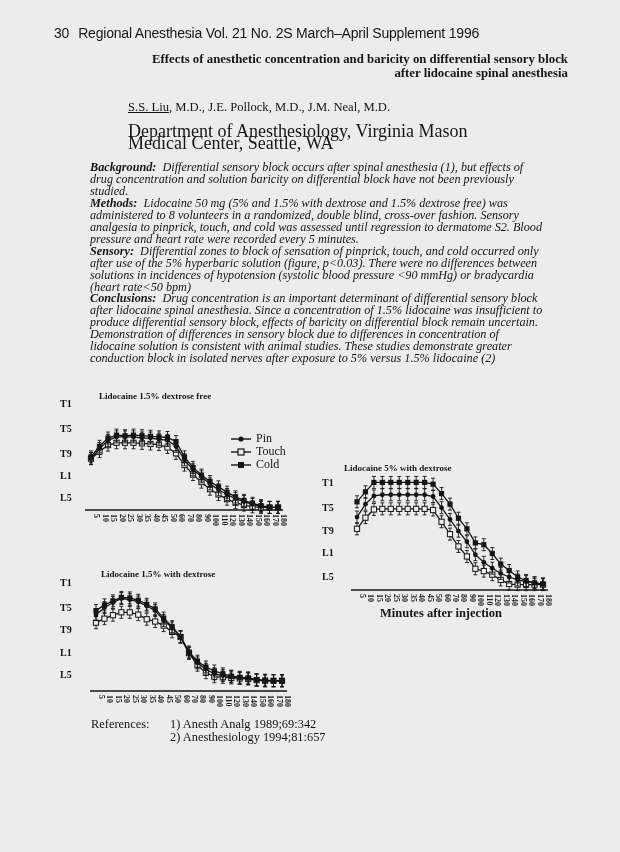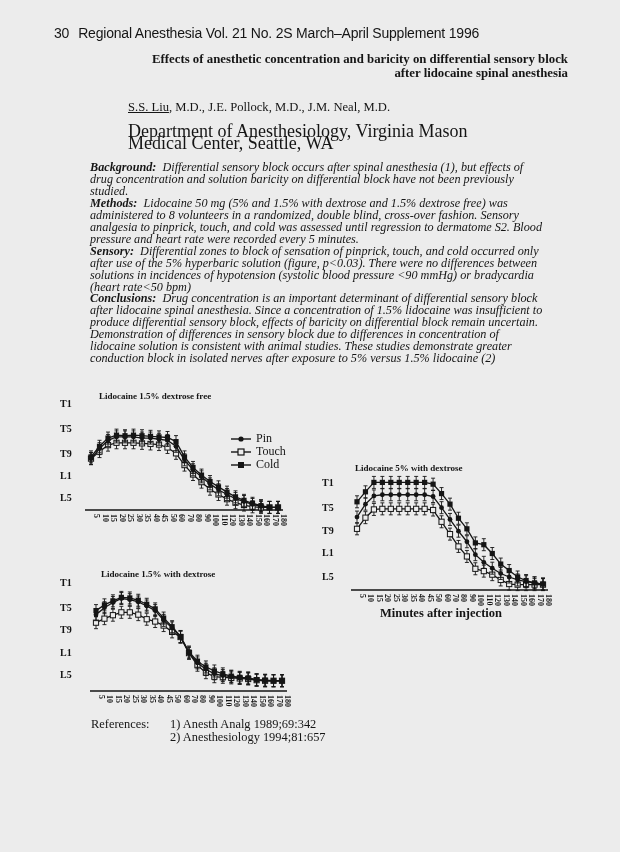--- a/index.html
+++ b/index.html
@@ -386,21 +386,21 @@
   </div>
   <div class="row">
     <svg viewBox="0 0 22 10">
         <line x1="1" y1="5" x2="21" y2="5" stroke="#151515" stroke-width="1.4"></line>
         <rect x="8" y="2" width="6" height="6" fill="#151515"></rect>
       </svg>
     <span>Cold</span>
   </div>
 </div>
 
-<div class="chart-title" style="left:347px; top:463px;">Lidocaine 5% with dextrose</div>
+<div class="chart-title" style="left:336px; top:463px;">Lidocaine 5% with dextrose</div>
 <div class="ylab" style="left:322px; top:477px;">T1</div>
 <div class="ylab" style="left:322px; top:502px;">T5</div>
 <div class="ylab" style="left:322px; top:525px;">T9</div>
 <div class="ylab" style="left:322px; top:547px;">L1</div>
 <div class="ylab" style="left:322px; top:571px;">L5</div>
 <svg class="plot" id="plot1" style="left:0; top:0; width:620px; height:852px;">
     <line x1="351" y1="590" x2="548" y2="590" stroke="#151515" stroke-width="1.6"></line>
     <text x="0" y="0" class="xtick" transform="translate(360,594) rotate(90)">5</text>
     <text x="0" y="0" class="xtick" transform="translate(368.45454545454544,594) rotate(90)">10</text>
     <text x="0" y="0" class="xtick" transform="translate(376.90909090909093,594) rotate(90)">15</text>

